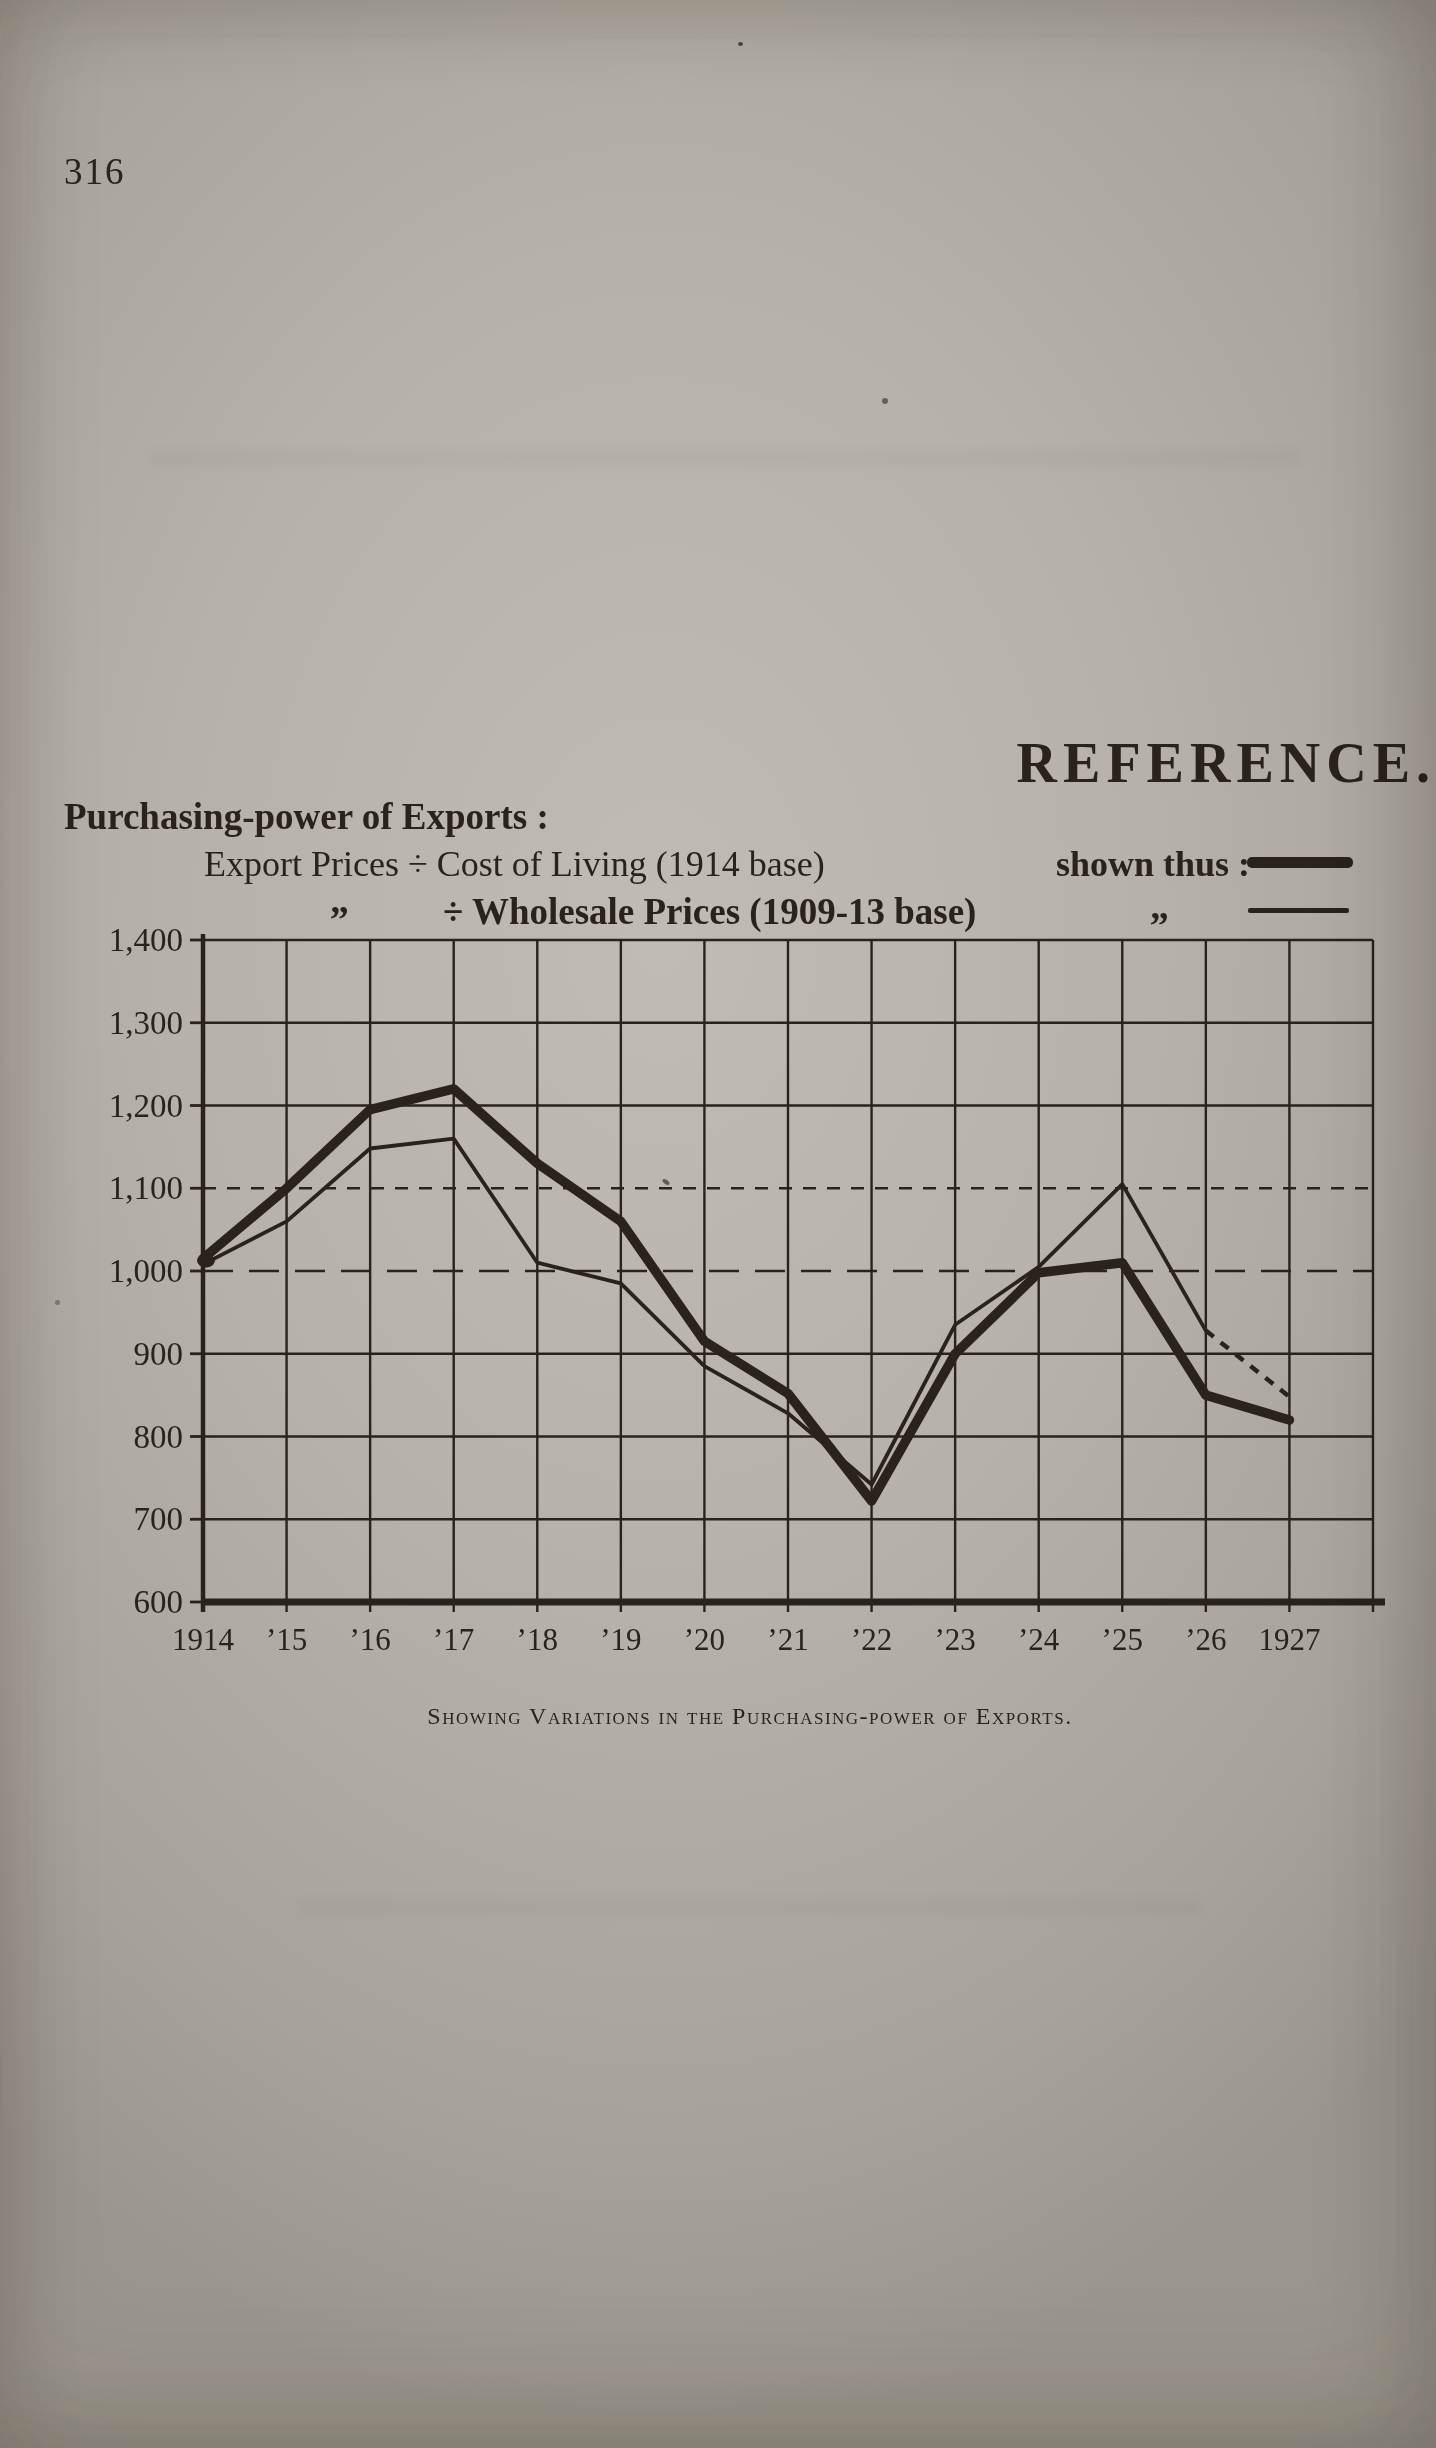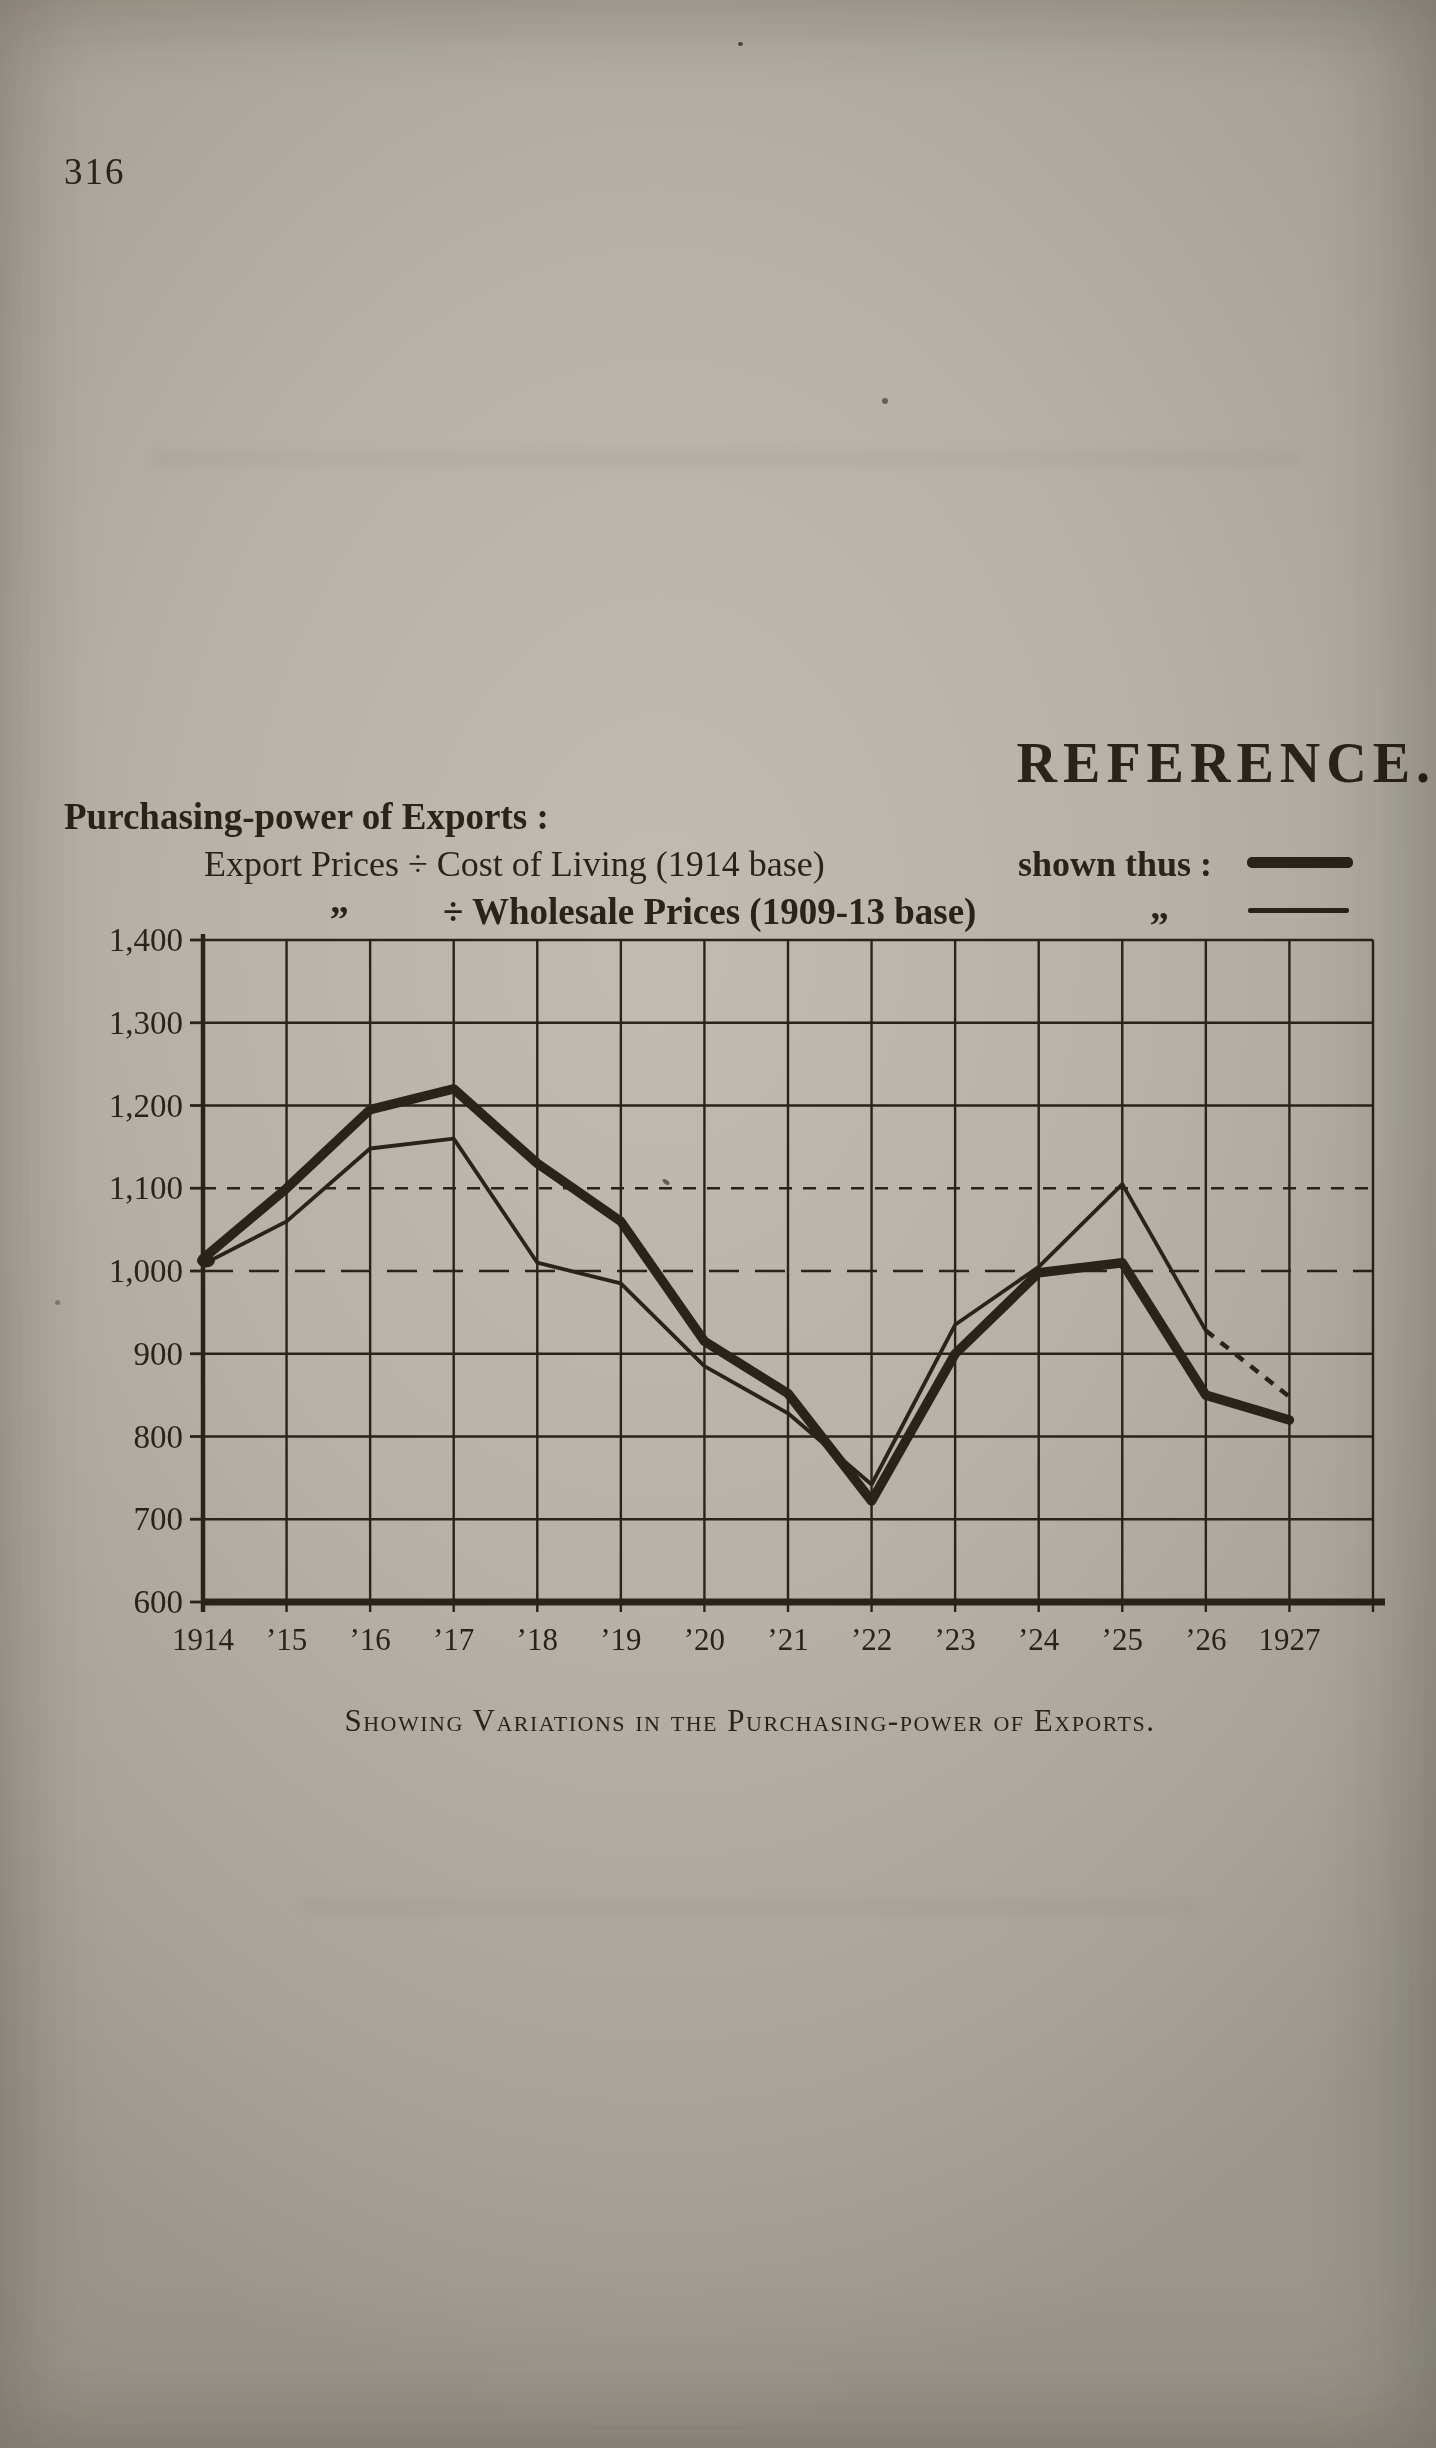--- a/index.html
+++ b/index.html
@@ -26,36 +26,36 @@
   }
   .title{
     left:64px;top:731px;width:1372px;text-align:right;
     font-size:56px;letter-spacing:6px;font-weight:bold;font-stretch:condensed;
   }
   .subtitle{
     left:64px;top:795px;width:1372px;
     font-size:37px;font-weight:bold;
   }
   .leg1-label{left:204px;top:843px;font-size:36px;font-weight:normal;}
-  .leg1-shown{left:1018px;top:843px;font-size:36px;font-weight:bold;}
+  .leg1-shown{left:1056px;top:843px;font-size:36px;font-weight:bold;}
   .sample-thick{
     left:1247px;top:857px;width:106px;height:11px;
     background:var(--ink);border-radius:5px;
   }
   .leg2-ditto-l{left:330px;top:878px;font-size:38px;font-weight:bold;}
   .leg2-label{left:443px;top:890px;font-size:37px;font-weight:bold;}
   .leg2-ditto-r{left:1150px;top:884px;font-size:38px;font-weight:bold;}
   .sample-thin{
     left:1248px;top:908px;width:101px;height:5px;
     background:var(--ink);border-radius:2px;
   }
   #chart{left:80px;top:900px;width:1320px;height:800px;}
   .caption{
     left:64px;top:1703px;width:1372px;text-align:center;
-    font-size:31px;font-variant:small-caps;letter-spacing:1.5px;
+    font-size:24px;font-variant:small-caps;letter-spacing:1.5px;
   }
   
   .speck{position:absolute;background:rgba(45,38,28,.75);border-radius:50%;}
   .s1{left:738px;top:42px;width:5px;height:4px;}
   .s2{left:882px;top:398px;width:6px;height:6px;opacity:.8;}
   .s3{left:55px;top:1300px;width:5px;height:5px;opacity:.5;}
   .s4{left:662px;top:1180px;width:8px;height:4px;transform:rotate(35deg);opacity:.85;}
   .ghost{position:absolute;pointer-events:none;filter:blur(6px);opacity:.045;background:#3a3428;}
   .g1{left:150px;top:450px;width:1150px;height:16px;}
   .g2{left:300px;top:1900px;width:900px;height:14px;}

